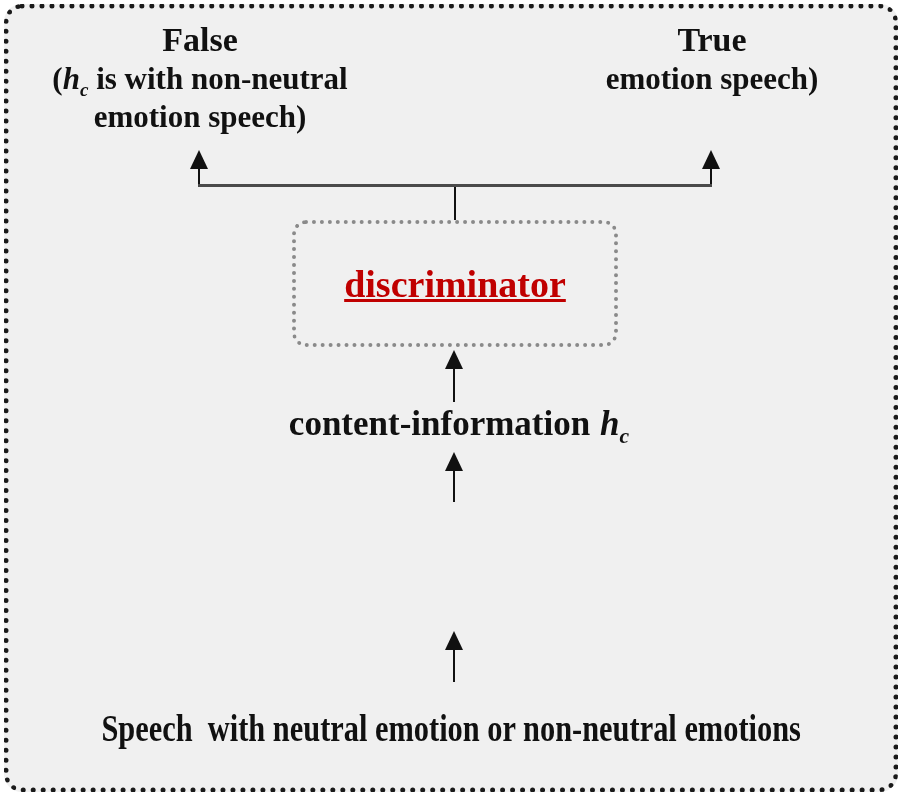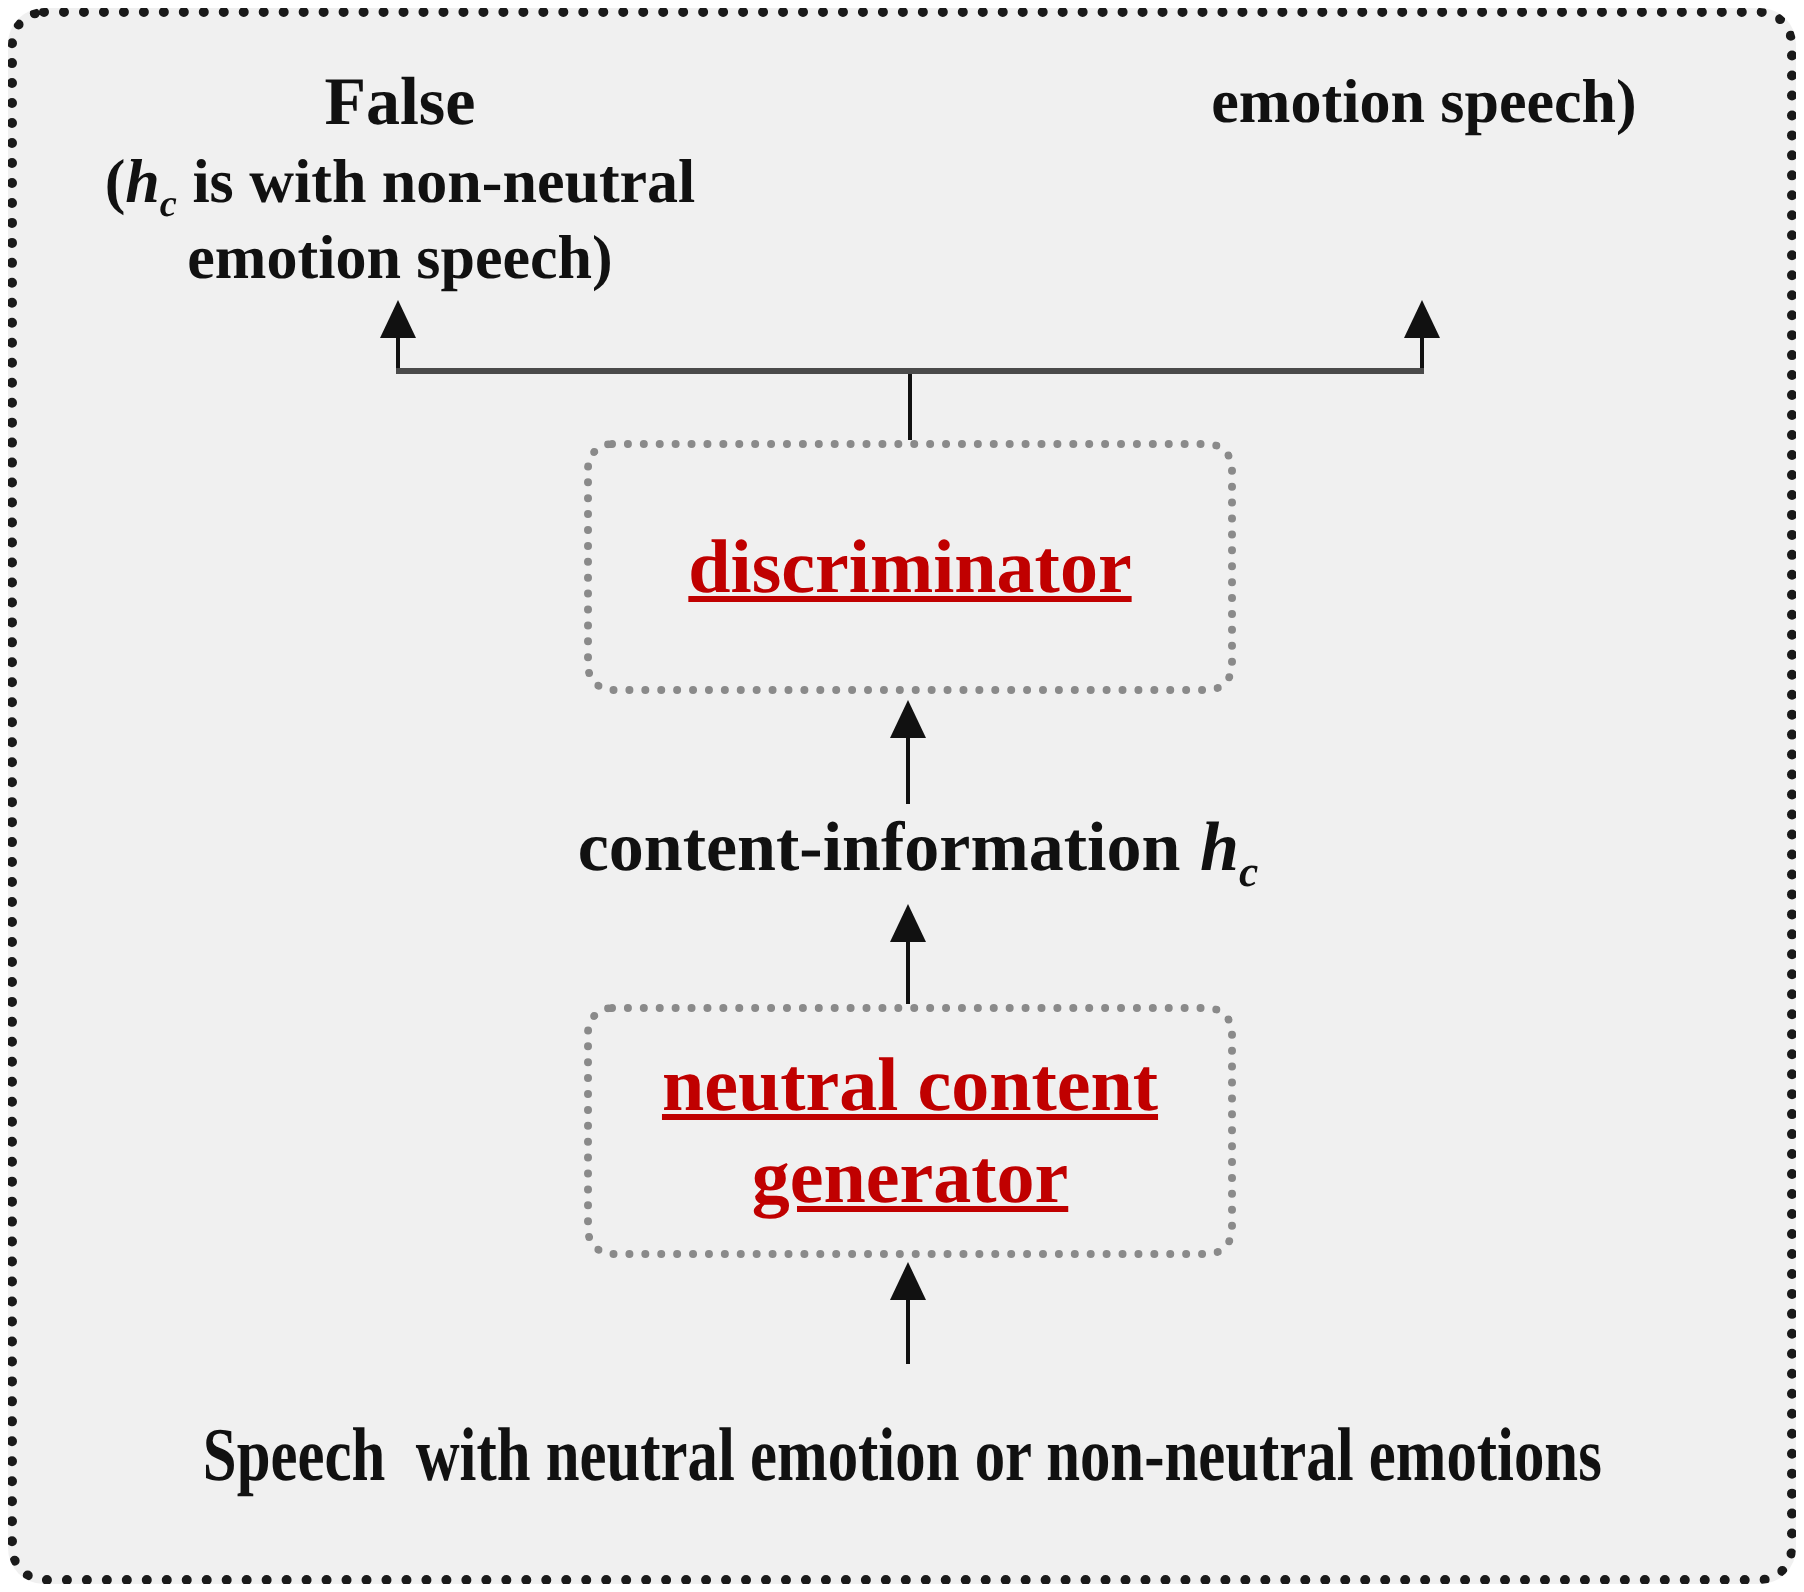--- a/index.html
+++ b/index.html
@@ -20,21 +20,20 @@
     background: #f0f0f0;
     border: 5px dotted #1a1a1a;
     border-radius: 18px;
     box-sizing: border-box;
   }
   .label-block {
     position: absolute;
     text-align: center;
     color: #111111;
     font-weight: bold;
-    margin-top: 12px;
   }
   .label-block .title {
     font-size: 34px;
     line-height: 40px;
     white-space: nowrap;
   }
   .label-block .sub-line {
     font-size: 31px;
     line-height: 38px;
     white-space: nowrap;
@@ -115,20 +114,21 @@
 
   <div class="panel"></div>
 
   <div class="label-block" style="left:10px; top:20px; width:380px;">
     <div class="title">False</div>
     <div class="sub-line"><span>(</span><span class="var">h</span><sub class="var-sub">c</sub><span> is with non-neutral</span></div>
     <div class="sub-line">emotion speech)</div>
   </div>
 
   <div class="label-block" style="left:522px; top:20px; width:380px;">
+    <div class="title">True</div>
     <div class="sub-line">emotion speech)</div>
   </div>
 
   <div class="arrowhead" style="left:190px; top:150px;"></div>
   <div class="vline" style="left:198px; top:167px; height:19px;"></div>
   <div class="arrowhead" style="left:702px; top:150px;"></div>
   <div class="vline" style="left:710px; top:167px; height:19px;"></div>
   <div class="hline" style="left:198px; top:184px; width:514px;"></div>
   <div class="vline" style="left:454px; top:187px; height:33px;"></div>
 
@@ -137,24 +137,20 @@
   </div>
 
   <div class="arrowhead" style="left:445px; top:350px;"></div>
   <div class="vline" style="left:453px; top:367px; height:35px;"></div>
 
   <div class="signal-label" style="top:404px;margin-left:16px;"><span>content-information</span><span class="var" style="margin-left:0.28em;">h</span><sub class="var-sub">c</sub></div>
 
   <div class="arrowhead" style="left:445px; top:452px;"></div>
   <div class="vline" style="left:453px; top:469px; height:33px;"></div>
 
-  <div class="node-box" style="left:292px; top:502px;">
-    <div>neutral content</div>
-    <div>generator</div>
-  </div>
 
   <div class="arrowhead" style="left:445px; top:631px;"></div>
   <div class="vline" style="left:453px; top:648px; height:34px;"></div>
 
   <div class="input-block" style="top:708px;">
     <div><span class="cond">Speech  with neutral emotion or non-neutral emotions</span></div>
   </div>
 
 </div>
 

